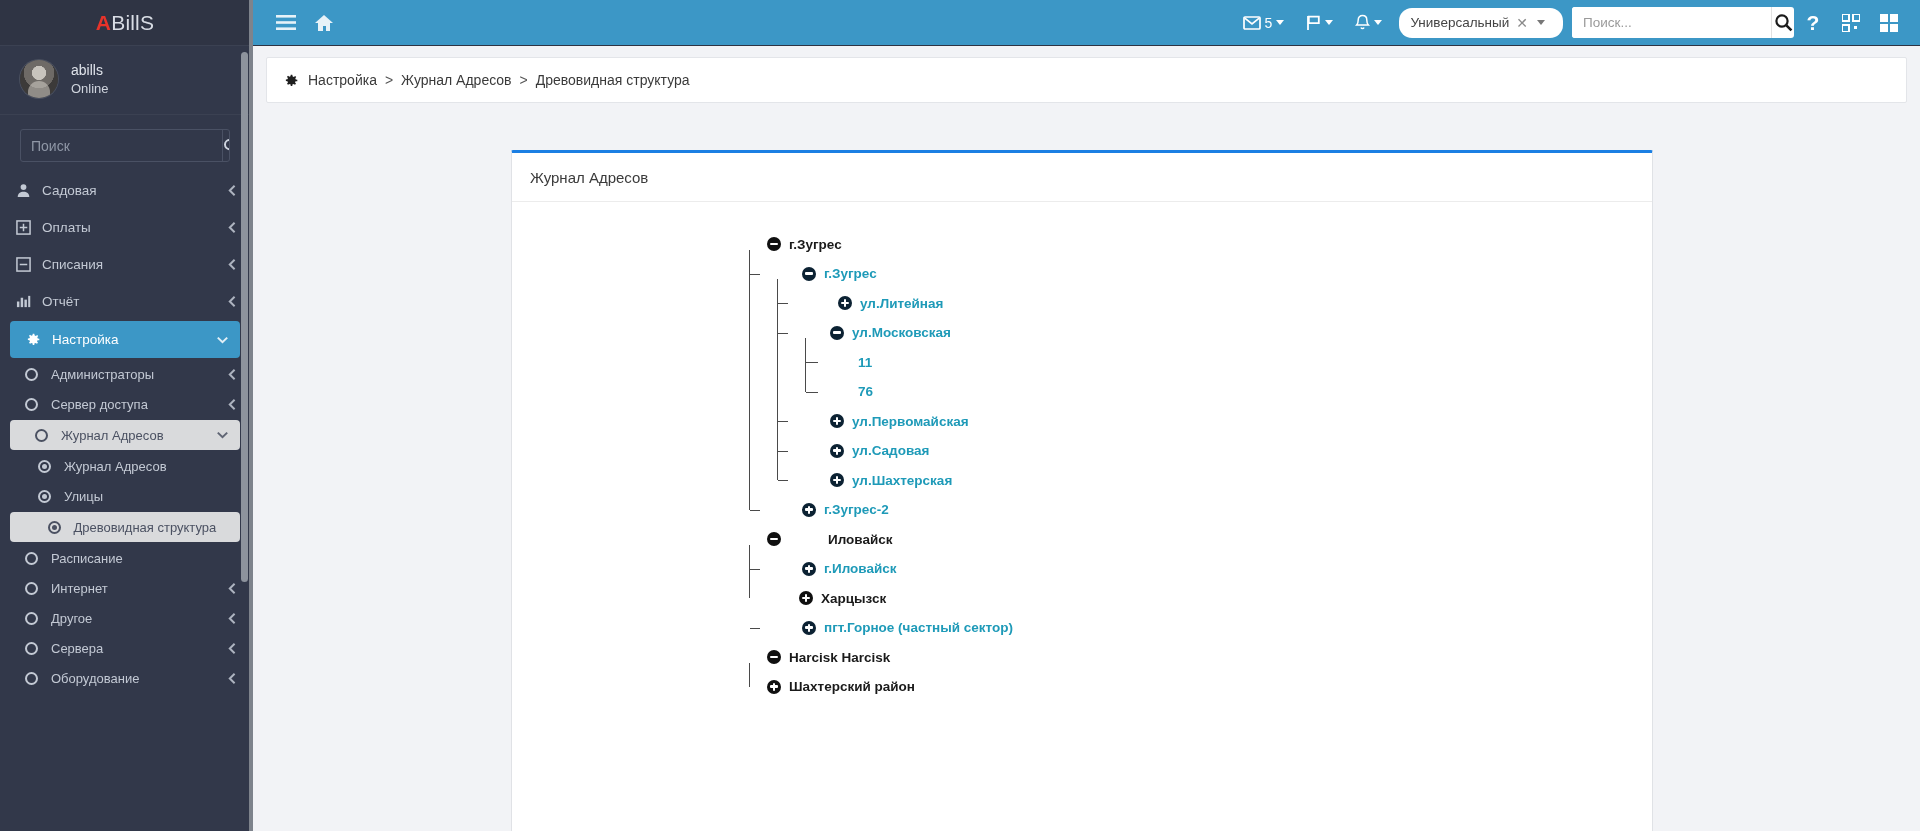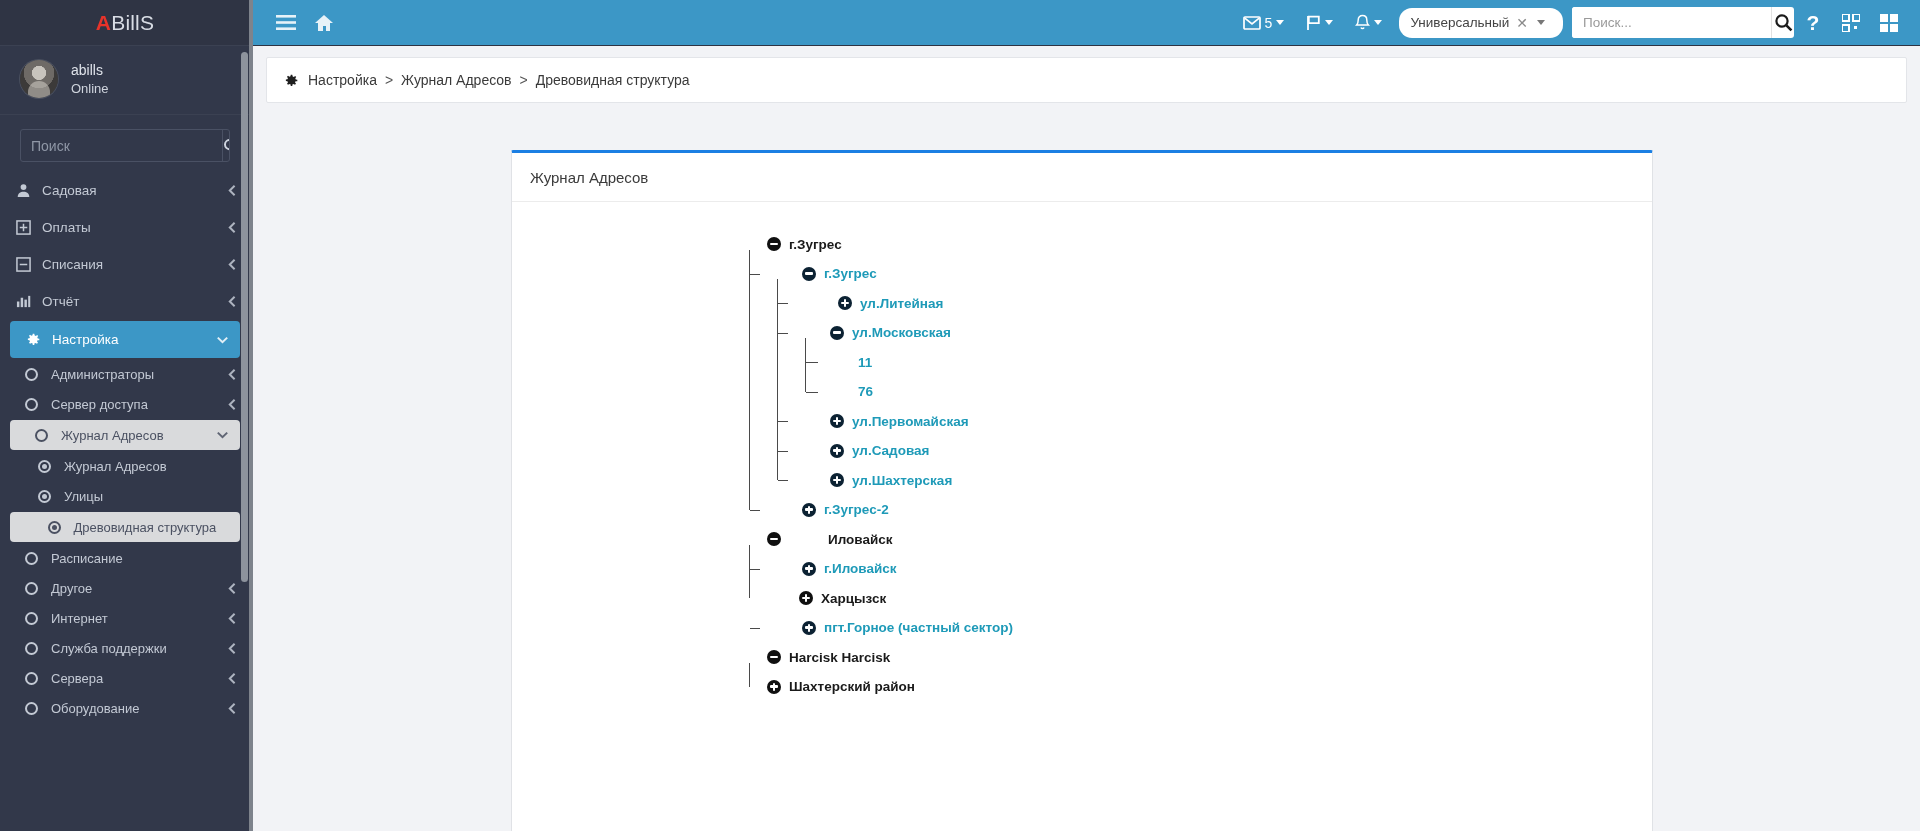--- a/index.html
+++ b/index.html
@@ -335,43 +335,32 @@
           <span class="ic">
             <span class="ring"></span>
           </span>
           <span class="lbl">Расписание</span>
           <span class="caret"></span>
         </li>
         <li class="mi lvl2">
           <span class="ic">
             <span class="ring"></span>
           </span>
+          <span class="lbl">Интернет</span>
+          <span class="caret">
+            <svg width="8" height="11" viewBox="0 0 8 11">
+              <path d="M6.6 0.8 1.8 5.5l4.8 4.7" fill="none" stroke="currentColor" stroke-width="2"></path>
+            </svg>
+          </span>
+        </li>
+        <li class="mi lvl2">
+          <span class="ic">
+            <span class="ring"></span>
+          </span>
           <span class="lbl">Другое</span>
-          <span class="caret">
-            <svg width="8" height="11" viewBox="0 0 8 11">
-              <path d="M6.6 0.8 1.8 5.5l4.8 4.7" fill="none" stroke="currentColor" stroke-width="2"></path>
-            </svg>
-          </span>
-        </li>
-        <li class="mi lvl2">
-          <span class="ic">
-            <span class="ring"></span>
-          </span>
-          <span class="lbl">Интернет</span>
-          <span class="caret">
-            <svg width="8" height="11" viewBox="0 0 8 11">
-              <path d="M6.6 0.8 1.8 5.5l4.8 4.7" fill="none" stroke="currentColor" stroke-width="2"></path>
-            </svg>
-          </span>
-        </li>
-        <li class="mi lvl2">
-          <span class="ic">
-            <span class="ring"></span>
-          </span>
-          <span class="lbl">Служба поддержки</span>
           <span class="caret">
             <svg width="8" height="11" viewBox="0 0 8 11">
               <path d="M6.6 0.8 1.8 5.5l4.8 4.7" fill="none" stroke="currentColor" stroke-width="2"></path>
             </svg>
           </span>
         </li>
         <li class="mi lvl2">
           <span class="ic">
             <span class="ring"></span>
           </span>

